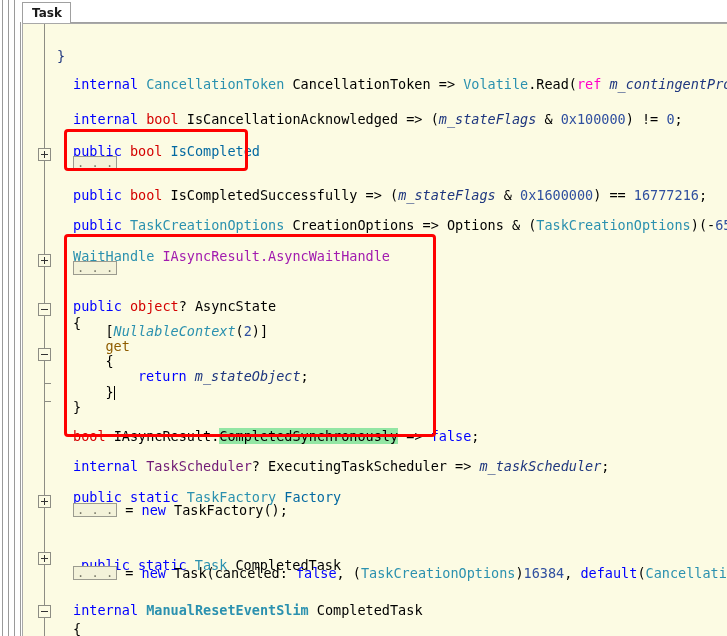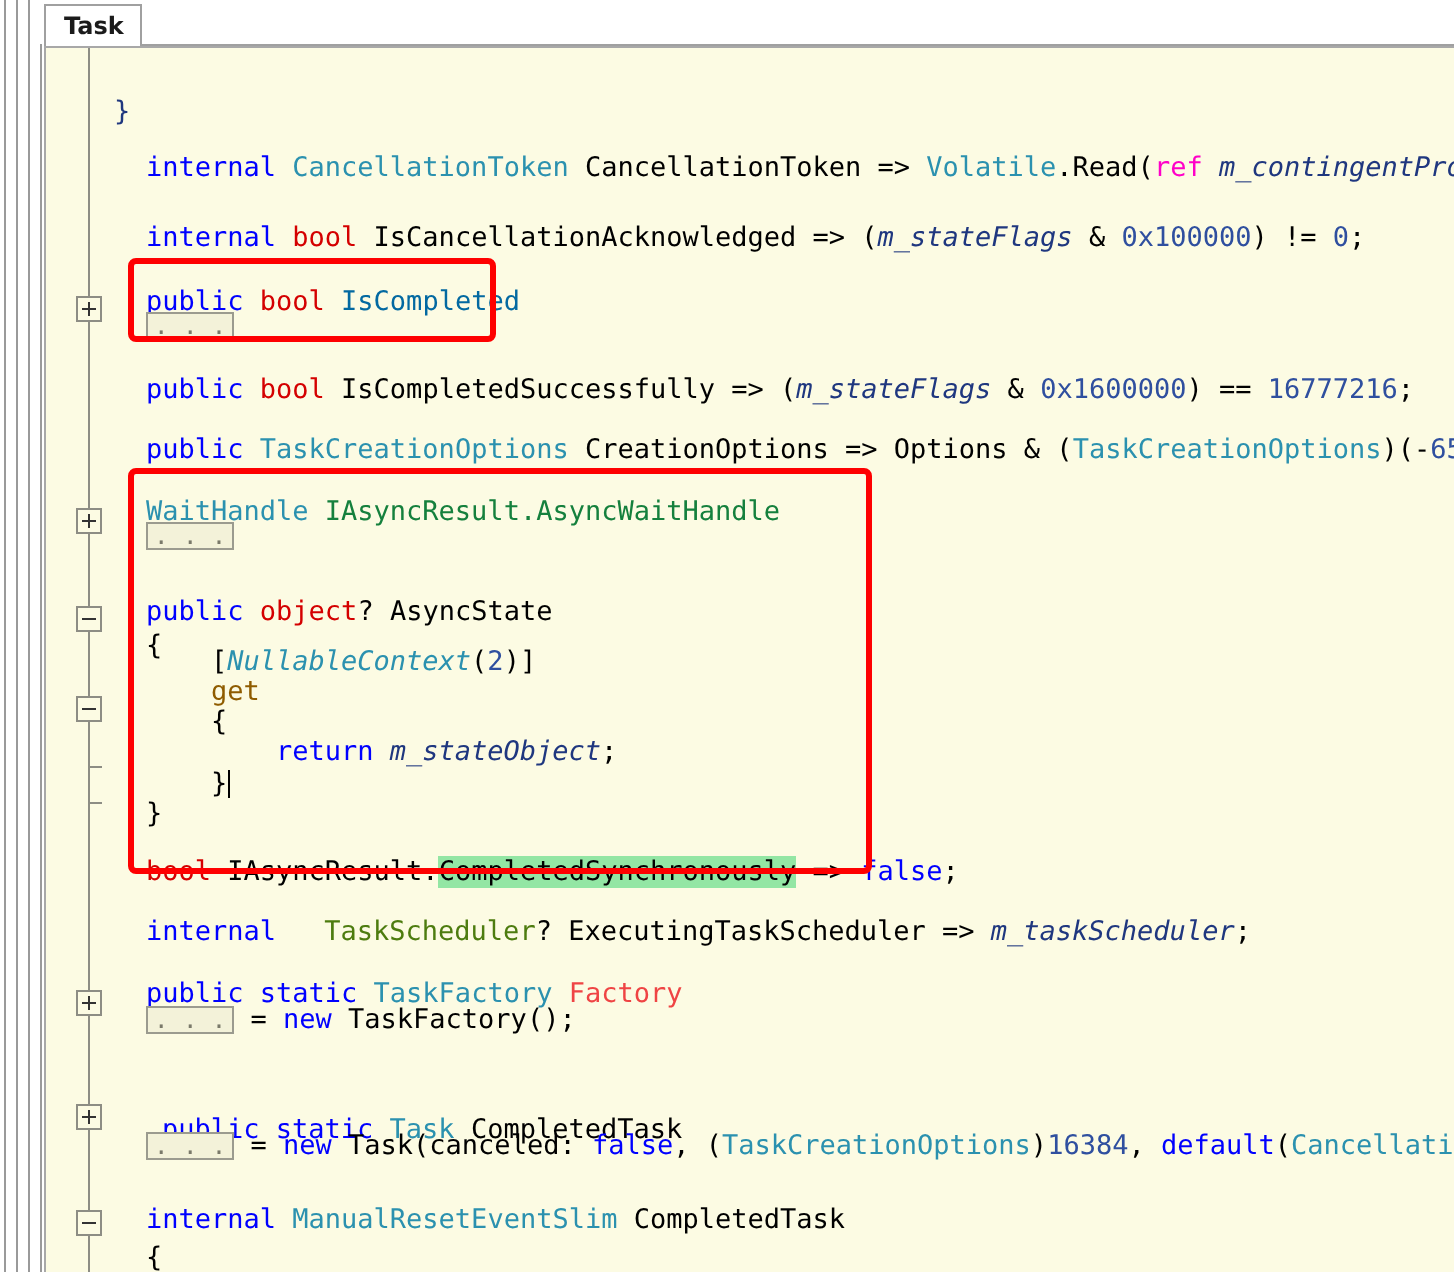--- a/index.html
+++ b/index.html
@@ -227,37 +227,37 @@
       </div>
 
     <div id="code-surface">
       <div class="code-line" id="top-partial-line" style="top:24px; color:#1f377f;">}</div>
     <div class="code-line" style="top: 52px; left: 16px;"><span style="color:#0000ff;">internal </span><span style="color:#2b91af;">CancellationToken</span><span style="color:#000000;"> CancellationToken =&gt; </span><span style="color:#2b91af;">Volatile</span><span style="color:#000000;">.Read(</span><span style="color:#ff00c8;">ref </span><span style="color:#1f377f; font-style:italic;">m_contingentProperties</span></div>
         <div class="code-line" style="top: 87px; left: 16px;"><span style="color:#0000ff;">internal </span><span style="color:#d40000;">bool</span><span style="color:#000000;"> IsCancellationAcknowledged =&gt; (</span><span style="color:#1f377f; font-style:italic;">m_stateFlags</span><span style="color:#000000;"> &amp; </span><span style="color:#2f4f9f;">0x100000</span><span style="color:#000000;">) != </span><span style="color:#2f4f9f;">0</span><span style="color:#000000;">;</span></div>
         <div class="code-line" style="top: 119px; left: 16px;"><span style="color:#0000ff;">public </span><span style="color:#d40000;">bool</span><span style="color:#0369a1;"> IsCompleted</span></div>
         <div class="code-line" style="top: 131px; left: 16px;"><span class="ellipsis-box">. . .</span></div>
         <div class="code-line" style="top: 163px; left: 16px;"><span style="color:#0000ff;">public </span><span style="color:#d40000;">bool</span><span style="color:#000000;"> IsCompletedSuccessfully =&gt; (</span><span style="color:#1f377f; font-style:italic;">m_stateFlags</span><span style="color:#000000;"> &amp; </span><span style="color:#2f4f9f;">0x1600000</span><span style="color:#000000;">) == </span><span style="color:#2f4f9f;">16777216</span><span style="color:#000000;">;</span></div>
         <div class="code-line" style="top: 193px; left: 16px;"><span style="color:#0000ff;">public </span><span style="color:#2b91af;">TaskCreationOptions</span><span style="color:#000000;"> CreationOptions =&gt; Options &amp; (</span><span style="color:#2b91af;">TaskCreationOptions</span><span style="color:#000000;">)(-</span><span style="color:#2f4f9f;">65281</span></div>
-        <div class="code-line" style="top: 224px; left: 16px;"><span style="color:#2b91af;">WaitHandle</span><span style="color:#15803d;"> IAsyncResult.AsyncWaitHandle</span></div>
+        <div class="code-line" style="top: 224px; left: 16px;"><span style="color:#2b91af;">WaitHandle</span><span style="color:#a21caf;"> IAsyncResult.AsyncWaitHandle</span></div>
         <div class="code-line" style="top: 236px; left: 16px;"><span class="ellipsis-box">. . .</span></div>
         <div class="code-line" style="top: 274px; left: 16px;"><span style="color:#0000ff;">public </span><span style="color:#d40000;">object</span><span style="color:#000000;">? AsyncState</span></div>
         <div class="code-line" style="top: 291px; left: 16px;"><span style="color:#000000;">{</span></div>
         <div class="code-line" style="top: 299px; left: 48.48px;"><span style="color:#000000;">[</span><span style="color:#2b91af;font-style:italic;">NullableContext</span><span style="color:#000000;">(</span><span style="color:#2f4f9f;">2</span><span style="color:#000000;">)]</span></div>
         <div class="code-line" style="top: 314px; left: 48.48px;"><span style="color:#8f5c00;">get</span></div>
         <div class="code-line" style="top: 329px; left: 48.48px;"><span style="color:#000000;">{</span></div>
         <div class="code-line" style="top: 344px; left: 80.96px;"><span style="color:#0000ff;">return </span><span style="color:#1f377f; font-style:italic;">m_stateObject</span><span style="color:#000000;">;</span></div>
         <div class="code-line" style="top: 360px; left: 48.48px;"><span style="color:#000000;">}</span><span class="caret"></span></div>
         <div class="code-line" style="top: 375px; left: 16px;"><span style="color:#000000;">}</span></div>
         <div class="code-line" style="top: 404px; left: 16px;"><span style="color:#d40000;">bool</span><span style="color:#000000;"> IAsyncResult.</span><span class="hl">CompletedSynchronously</span><span style="color:#000000;"> =&gt; </span><span style="color:#0000ff;">false</span><span style="color:#000000;">;</span></div>
-        <div class="code-line" style="top: 434px; left: 16px;"><span style="color:#0000ff;">internal </span><span style="color:#4d7c0f;margin-left:16px;">TaskScheduler</span><span style="color:#000000;">? ExecutingTaskScheduler =&gt; </span><span style="color:#1f377f; font-style:italic;">m_taskScheduler</span><span style="color:#000000;">;</span></div>
-        <div class="code-line" style="top: 465px; left: 16px;"><span style="color:#0000ff;">public static </span><span style="color:#2b91af;">TaskFactory</span><span style="color:#ef4444;"> Factory</span></div>
+        <div class="code-line" style="top: 434px; left: 16px;"><span style="color:#0000ff;">internal </span><span style="color:#701a75;">TaskScheduler</span><span style="color:#000000;">? ExecutingTaskScheduler =&gt; </span><span style="color:#1f377f; font-style:italic;">m_taskScheduler</span><span style="color:#000000;">;</span></div>
+        <div class="code-line" style="top: 465px; left: 16px;"><span style="color:#0000ff;">public static </span><span style="color:#2b91af;">TaskFactory</span><span style="color:#0369a1;"> Factory</span></div>
         <div class="code-line" style="top: 478px; left: 16px;"><span class="ellipsis-box">. . .</span><span style="color:#000000;"> = </span><span style="color:#0000ff;">new </span><span style="color:#000000;">TaskFactory</span><span style="color:#000000;">();</span></div>
         <div class="code-line" style="top: 533px; left: 24px;"><span style="color:#0000ff;">public static </span><span style="color:#2b91af;">Task</span><span style="color:#000000;"> CompletedTask</span></div>
         <div class="code-line" style="top: 541px; left: 16px;"><span class="ellipsis-box">. . .</span><span style="color:#000000;"> = </span><span style="color:#0000ff;">new </span><span style="color:#000000;">Task</span><span style="color:#000000;">(canceled: </span><span style="color:#0000ff;">false</span><span style="color:#000000;">, (</span><span style="color:#2b91af;">TaskCreationOptions</span><span style="color:#000000;">)</span><span style="color:#2f4f9f;">16384</span><span style="color:#000000;">, </span><span style="color:#0000ff;">default</span><span style="color:#000000;">(</span><span style="color:#2b91af;">CancellationToken</span></div>
-        <div class="code-line" style="top: 578px; left: 16px;"><span style="color:#0000ff;">internal </span><span style="color:#2b91af;">ManualResetEventSlim</span><span style="color:#000000;"> CompletedTask</span></div>
+        <div class="code-line" style="top: 578px; left: 16px;"><span style="color:#0000ff;">internal </span><span style="color:#2b91af;font-weight:bold;">ManualResetEventSlim</span><span style="color:#000000;"> CompletedTask</span></div>
         <div class="code-line" style="top: 597px; left: 16px;"><span style="color:#000000;">{</span></div>
       </div>
 
   </div>
 
 <div class="annot-box" style="left: 64px; top: 129px; width: 184px; height: 42px; border-color: rgb(254, 0, 0);"></div>
     <div class="annot-box" style="left: 64px; top: 234px; width: 372px; height: 203px; border-color: rgb(254, 0, 0);"></div>
   </div>
 
 </body></html>

